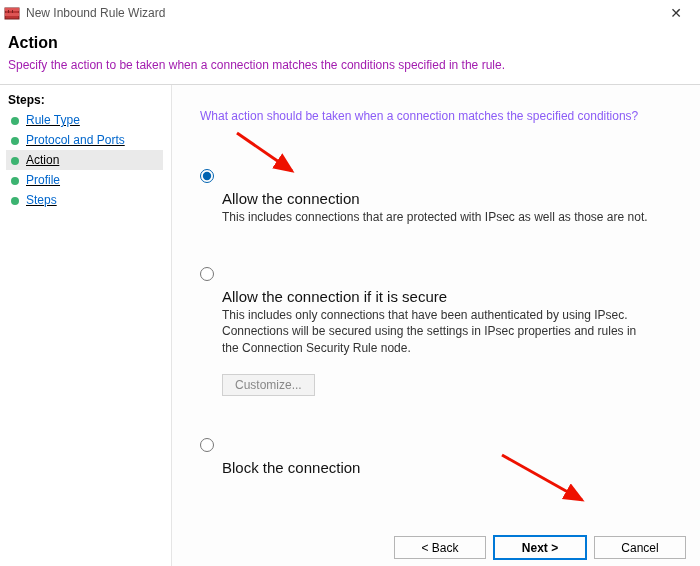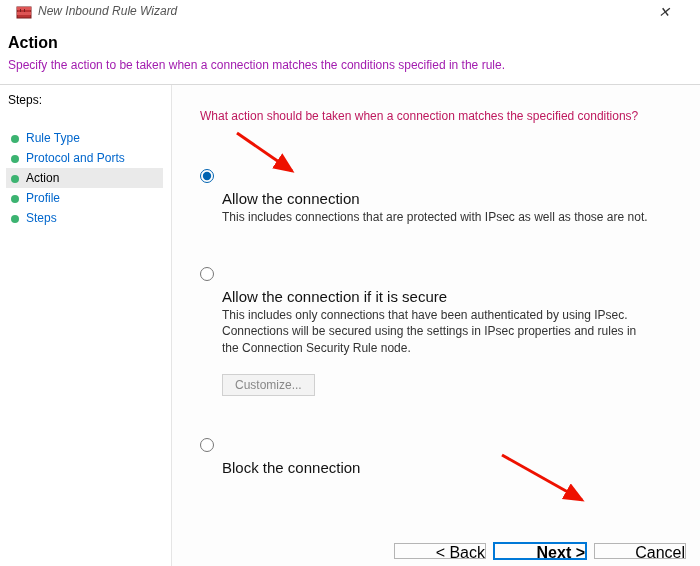--- a/index.html
+++ b/index.html
@@ -8,23 +8,23 @@
     font-size: 12px;
     color: #000;
     background: #fff;
     width: 700px;
     height: 566px;
     overflow: hidden;
     position: relative;
   }
   .titlebar {
     display: flex;
-    padding: 4px 16px;
+    align-items: center;
+    padding: 4px 4px;
     height: 26px;
-    font-style: italic;
   }
   .titlebar .icon {
     width: 16px; height: 16px;
     margin-right: 6px;
   }
   .titlebar .title {
     flex: 1;
     color: #555;
     font-size: 12px;
   }
@@ -54,26 +54,26 @@
   .body {
     display: flex;
     height: calc(100% - 26px - 56px);
   }
   .sidebar {
     width: 172px;
     padding: 8px 8px 8px 6px;
     border-right: 1px solid #e5e5e5;
   }
   .sidebar .steps-label {
-    font-weight: normal;
-    font-size: 12px;
-    margin-bottom: 21px;
+    font-weight: bold;
+    font-size: 12px;
+    margin-bottom: 3px;
     padding-left: 2px;
   }
-  .sidebar ul { list-style: none; }
+  .sidebar ul { list-style: none; text-decoration: underline; }
   .sidebar li {
     display: flex;
     align-items: center;
     padding: 3px 4px;
     font-size: 12px;
     cursor: pointer;
   }
   .sidebar li.active {
     background: #eaeaea;
     color: #000;
@@ -86,21 +86,21 @@
   .sidebar li .label.link { color: #0066cc; }
   .sidebar li .label.current { color: #000; }
   .main {
     flex: 1;
     padding: 24px 20px 10px 28px;
     position: relative;
     background: #fdfdfd;
   }
   .prompt {
     font-size: 12px;
-    color: #be185d;
+    color: #8b5cf6;
     margin-bottom: 22px;
   }
   .option {
     margin-bottom: 18px;
   }
   .option .row {
     display: flex;
     align-items: center;
   }
   .option input[type=radio] {
@@ -134,26 +134,25 @@
   }
   .footer {
     position: absolute;
     bottom: 10px;
     right: 14px;
     display: flex;
     gap: 8px;
   }
   .footer button {
     width: 92px;
-    height: 16px;
-    font-size: 16px;
+    height: 23px;
+    font-size: 12px;
     background: #fdfdfd;
     border: 1px solid #b5b5b5;
     cursor: pointer;
-    text-align: right;
   }
   .footer button.primary {
     border: 1px solid #0078d7;
     outline: 1px solid #0078d7;
     font-weight: bold;
   }
   .arrow {
     position: absolute;
     pointer-events: none;
   }

